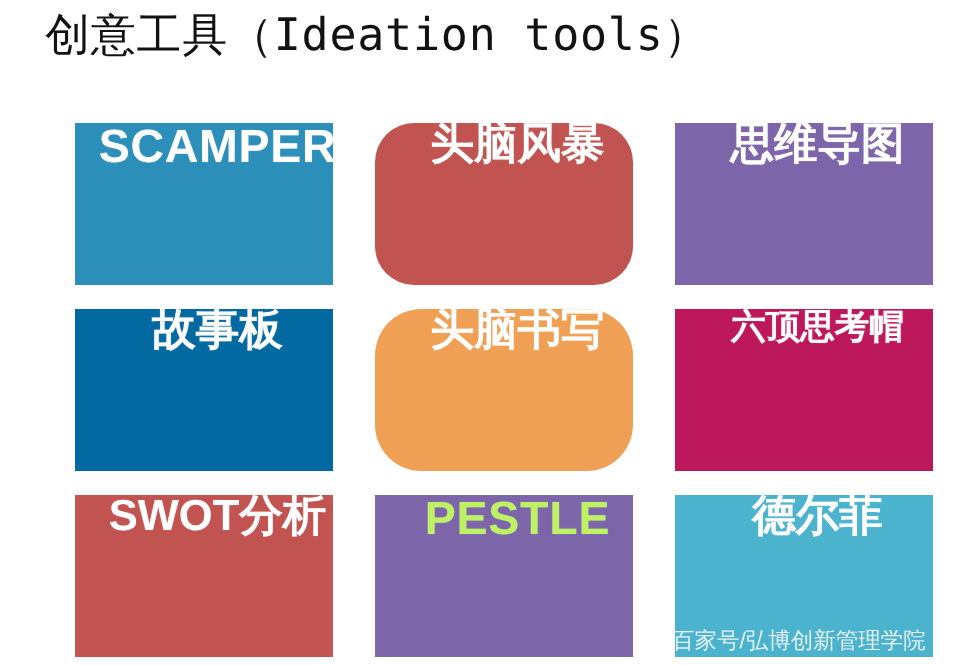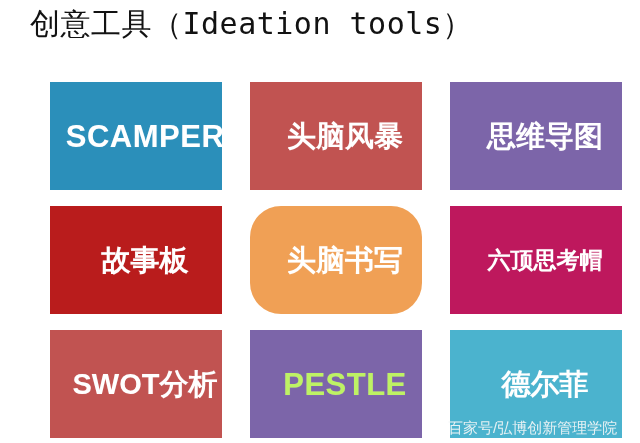--- a/index.html
+++ b/index.html
@@ -48,21 +48,21 @@
     height: 356px;
     display: grid;
     grid-template-columns: repeat(3, 172px);
     grid-template-rows: repeat(3, 108px);
     column-gap: 28px;
     row-gap: 16px;
   }
   .tile {
     position: relative;
     display: flex;
-    align-items: center;
+    align-items: flex-start;
     justify-content: center;
     overflow: hidden;
     padding-left: 18px;
   }
   .tile-label {
     color: #ffffff;
     font-weight: 700;
     text-align: center;
     line-height: 1;
     letter-spacing: 0px;
@@ -103,29 +103,29 @@
   <div id="title-bar">
     <div id="page-title" style="color: rgb(18, 18, 18);">创意工具（Ideation tools）</div>
   </div>
 
   <div id="tile-grid">
 
     <div class="tile" style="background-color: rgb(43, 143, 186);">
       <span class="tile-label sz-lg latin" style="color: rgb(255, 255, 255);">SCAMPER</span>
     </div>
 
-    <div class="tile" style="background-color: rgb(193, 83, 81);">
+    <div class="tile" style="background-color: rgb(193, 83, 81); border-radius: 26px;">
       <span class="tile-label sz-md" style="color: rgb(255, 255, 255);">头脑风暴</span>
     </div>
 
     <div class="tile" style="background-color: rgb(124, 101, 169);">
       <span class="tile-label sz-md" style="color: rgb(255, 255, 255);">思维导图</span>
     </div>
 
-    <div class="tile" style="background-color: #b91c1c;">
+    <div class="tile" style="background-color: #0369a1;">
       <span class="tile-label sz-md" style="color: rgb(255, 255, 255);">故事板</span>
     </div>
 
     <div class="tile" style="background-color: rgb(240, 160, 85); border-radius: 31px;">
       <span class="tile-label sz-md" style="color: rgb(255, 255, 255);">头脑书写</span>
     </div>
 
     <div class="tile" style="background-color: #be185d;">
       <span class="tile-label sz-sm" style="color: rgb(255, 255, 255);">六顶思考帽</span>
     </div>

